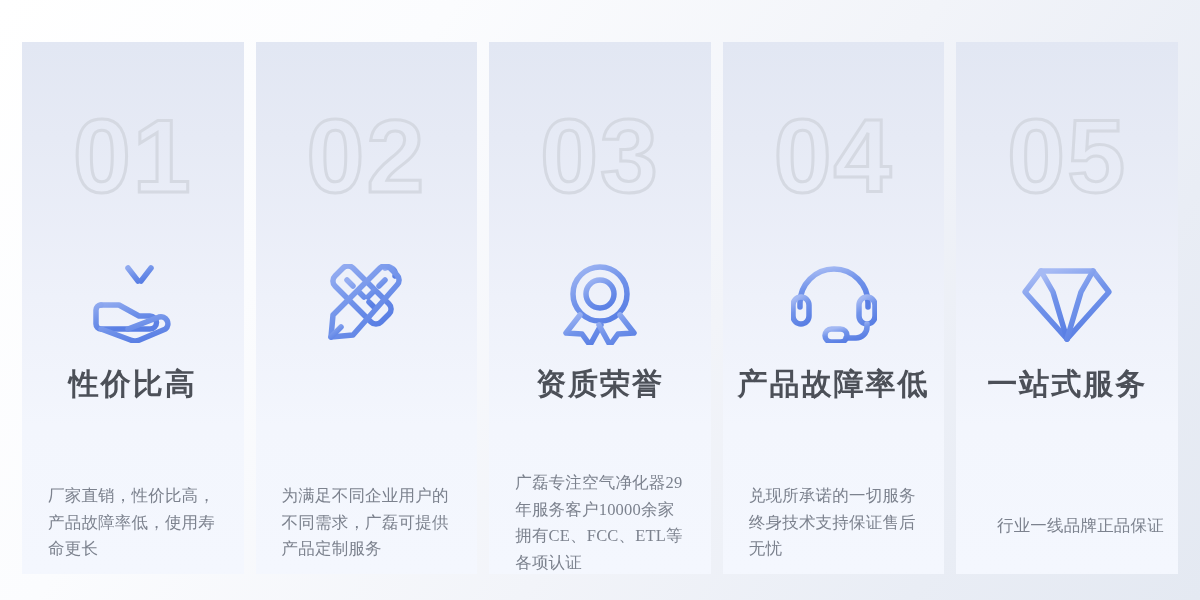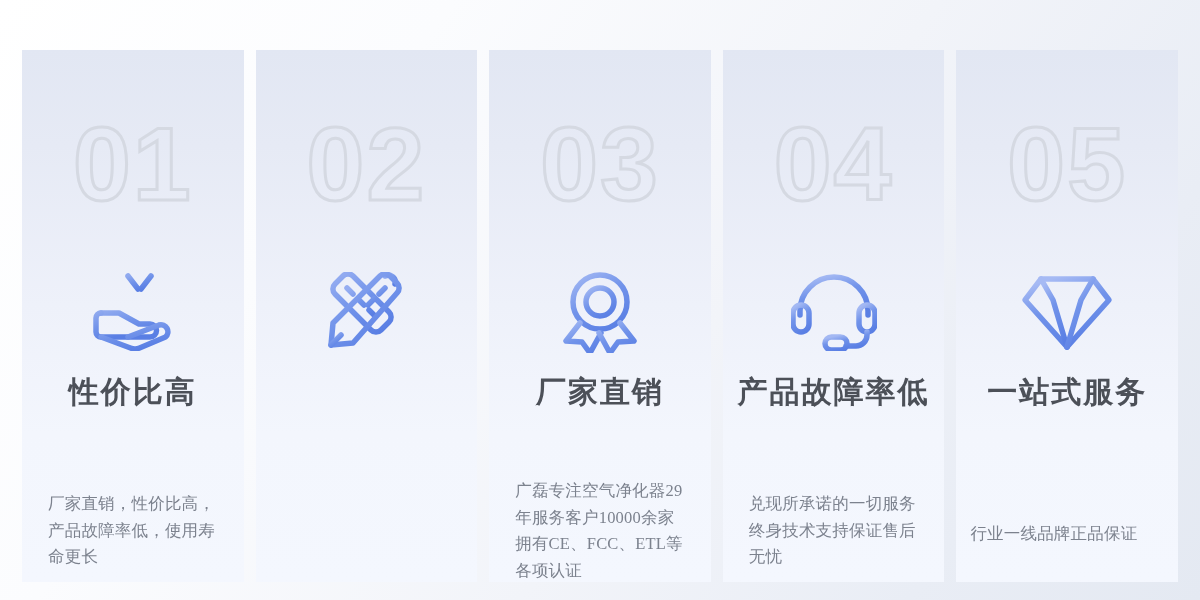--- a/index.html
+++ b/index.html
@@ -2,21 +2,21 @@
 <html><head>
 <meta charset="utf-8">
 <style>
   * { margin:0; padding:0; box-sizing:border-box; }
   html, body { width:1200px; height:600px; overflow:hidden; }
   body {
     font-family:"Liberation Sans", sans-serif;
     background: linear-gradient(125deg, #ffffff 0%, #fbfcfe 28%, #f2f4f9 58%, #e9edf5 82%, #e4e9f2 100%);
     position:relative;
   }
-  .stage { position:absolute; left:0; top:12px; width:1200px; height:432px;border-radius:18px; }
+  .stage { position:absolute; left:0; top:4px; width:1200px; height:432px;border-radius:18px; }
 
   .cards { position:absolute; left:22px; top:38px; width:1156px; height:532px; display:flex; gap:12px; }
 
   .card {
     position:relative; flex:1 1 0; height:532px; overflow:hidden;
     background: linear-gradient(180deg, #e2e7f3 0%, #e6eaf5 18%, #eef1fa 48%, #f3f6fd 72%, #f4f7fe 100%);
   }
 
   .wm {
     position:absolute; left:0; right:0; top:62px; text-align:center;
@@ -34,21 +34,21 @@
     position:absolute; left:0; right:0; top:322px; text-align:center;
     font-size:30px; font-weight:700; color:#4c5058; letter-spacing:2px;
     line-height:1.3;
   }
 
   .body {
     position:absolute; left:26px; right:20px; top:440px;
     font-size:16.5px; line-height:1.62; color:#7c828e; text-align:left;
     letter-spacing:0.2px;
   }
-  .body.center { top:470px; left:14px; right:14px; text-align:left; }
+  .body.center { top:470px; left:14px; right:14px; text-align:right; }
   .body.four-line { top:428px;font-family:Liberation Serif, serif; }
 </style>
 </head>
 <body>
 
 <div class="stage">
   <div class="cards">
 
     <div class="card">
       <div class="wm">01</div>
@@ -92,20 +92,21 @@
             <path d="M10 22 a7 7 0 0 1 0-10 l8-8 a7 7 0 0 1 10 0 L64 40 a7 7 0 0 1 0 10 l-8 8 a7 7 0 0 1 -10 0 Z"></path>
             <path d="M22 16 l6 6 M33 27 l6 6 M44 38 l6 6"></path>
             <path d="M72 22 a7 7 0 0 0 0-10 l-8-8 a7 7 0 0 0 -10 0 L18 40 a7 7 0 0 0 0 10 l8 8 a7 7 0 0 0 10 0 Z" opacity="0"></path>
             <path d="M60 16 l-6 6 M49 27 l-6 6"></path>
             <path d="M70 12 a7 7 0 0 0 -10 -8 l0 0"></path>
             <path d="M72 21 a7 7 0 0 0 0-10 l-7-7 a7 7 0 0 0 -10 0 L8 51 l-2 22 22 -2 Z"></path>
             <path d="M6 73 l10 -10"></path>
           </g>
         </svg>
       </div>
+      <div class="body">为满足不同企业用户的不同需求，广磊可提供产品定制服务</div>
     </div>
 
     <div class="card">
       <div class="wm">03</div>
       <div class="icon-wrap">
         <svg width="88" height="82" viewBox="0 0 88 82" fill="none">
           <defs>
             <linearGradient id="g3" x1="0.2" y1="0" x2="0.8" y2="1">
               <stop offset="0" stop-color="#9cb3f2"></stop>
                 <stop offset="0.45" stop-color="#7193ea"></stop>
@@ -113,21 +114,21 @@
             </linearGradient>
           </defs>
           <g stroke="url(#g3)" stroke-width="5.5" stroke-linecap="round" stroke-linejoin="round" fill="none">
             <circle cx="44" cy="31" r="27"></circle>
             <circle cx="44" cy="31" r="14"></circle>
             <path d="M24 52 L10 70 l16 1 8 11 11 -20"></path>
             <path d="M64 52 L78 70 l-16 1 -8 11 -11 -20"></path>
           </g>
         </svg>
       </div>
-      <div class="title">厂家直销</div>
+      <div class="title">资质荣誉</div>
       <div class="body four-line">广磊专注空气净化器29年服务客户10000余家拥有CE、FCC、ETL等各项认证</div>
     </div>
 
     <div class="card">
       <div class="wm">04</div>
       <div class="icon-wrap">
         <svg width="86" height="78" viewBox="0 0 86 78" fill="none">
           <defs>
             <linearGradient id="g4" x1="0.3" y1="0" x2="0.7" y2="1">
               <stop offset="0" stop-color="#a3b8f3"></stop>

